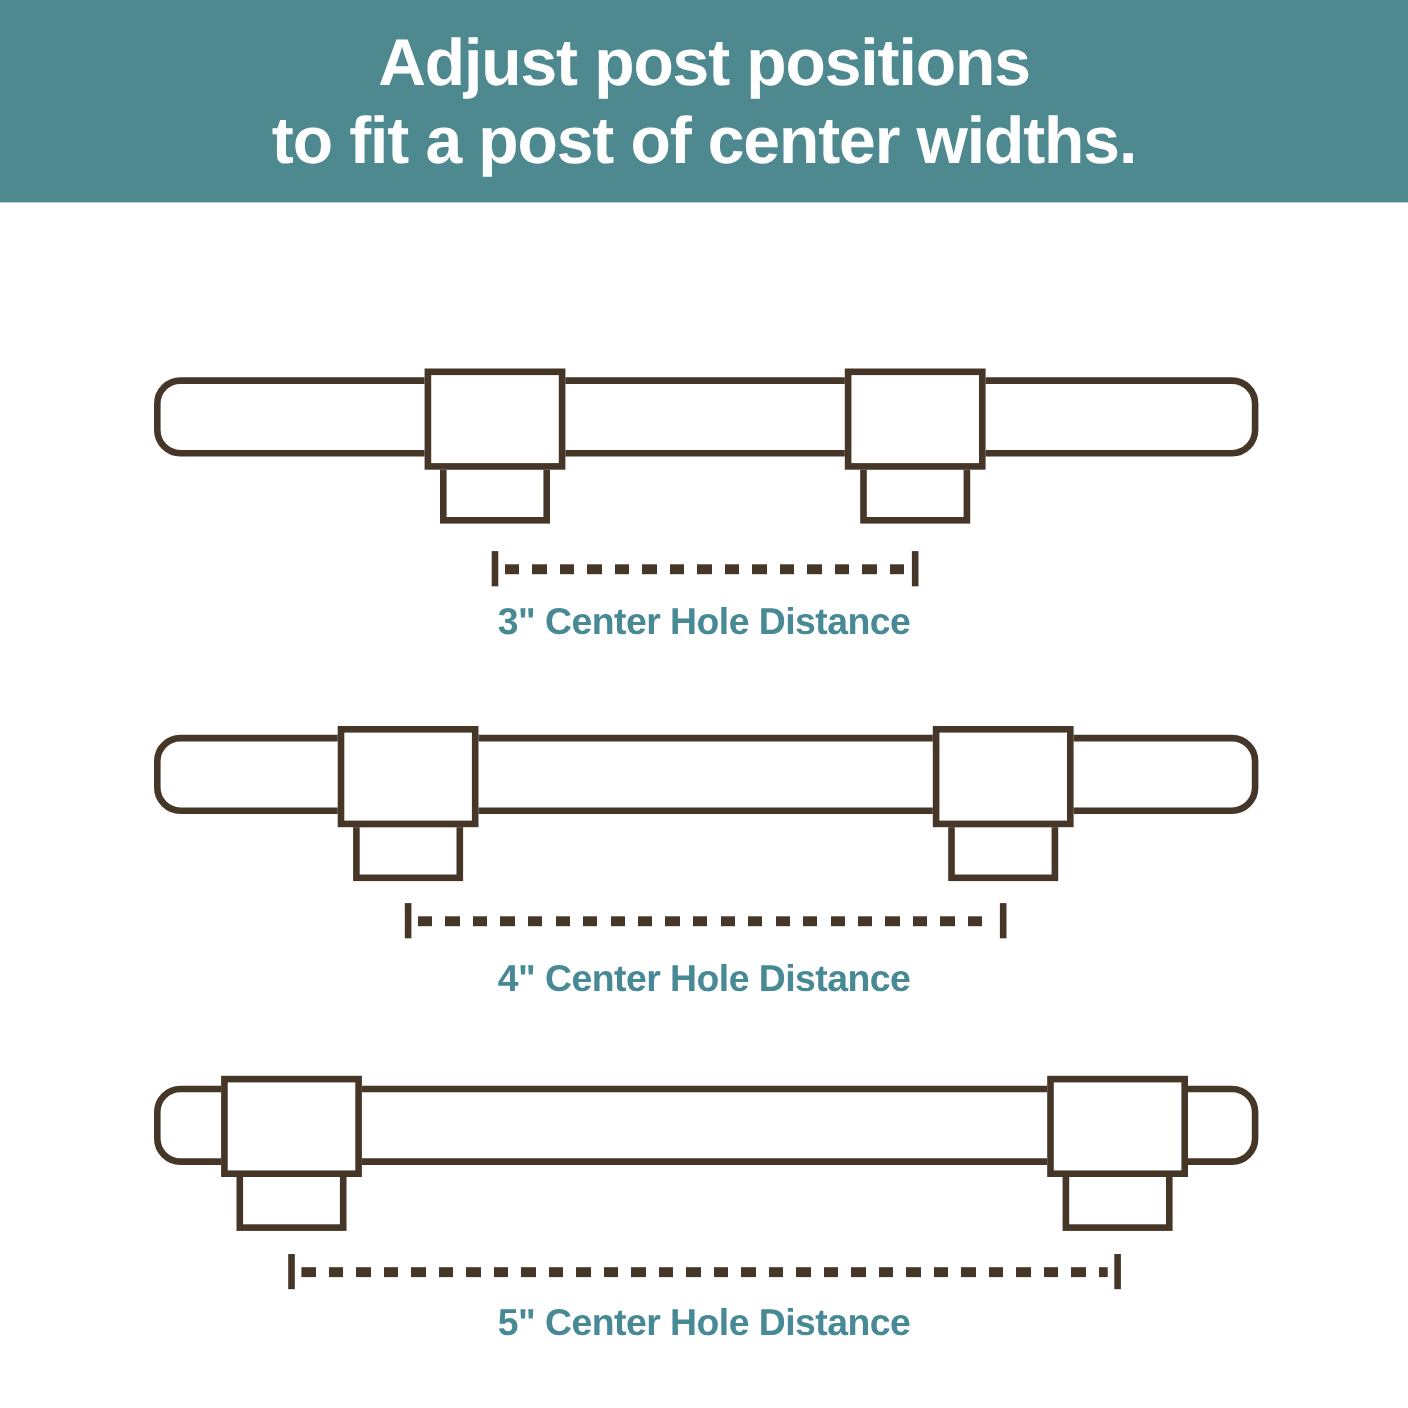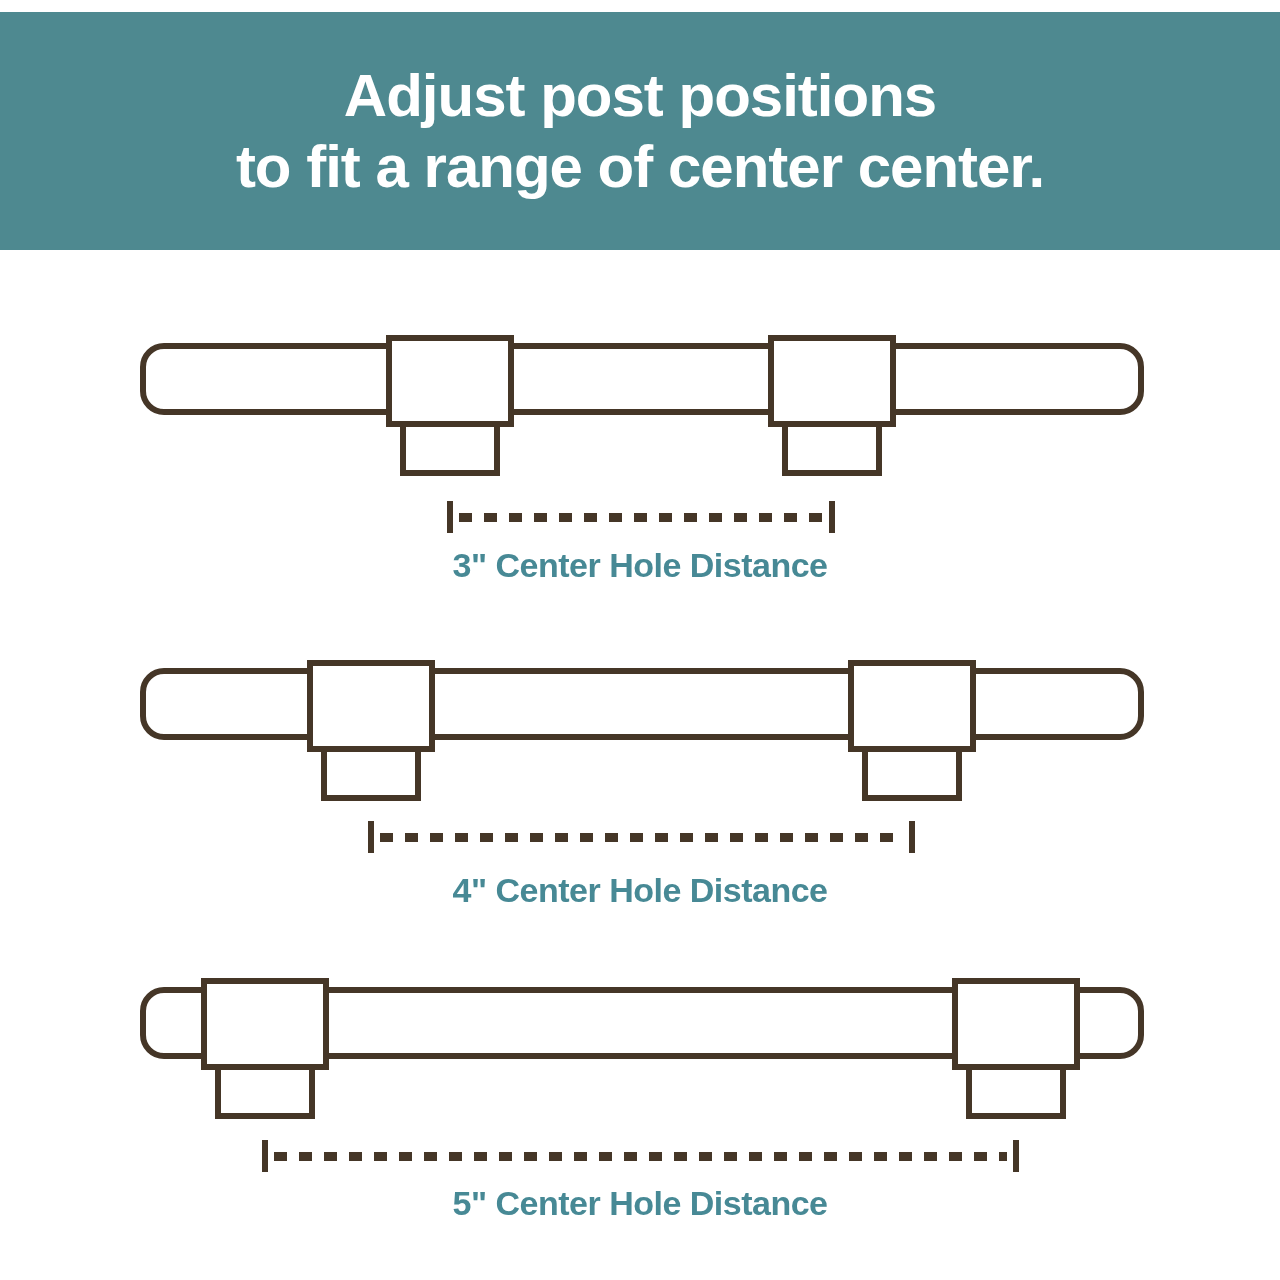--- a/index.html
+++ b/index.html
@@ -9,22 +9,22 @@
     font-family: "Liberation Sans", sans-serif;
     overflow: hidden;
   }
   .stage {
     position: relative;
     width: 1280px; height: 1280px;
     background: var(--page-bg, #ffffff);
   }
   
   .banner {
-    position: absolute; left: 0; top: 12px;
-    width: 100%; height: 238px;
+    position: absolute; left: 0; top: 0;
+    width: 100%; height: 184px;
     background: var(--banner-bg, #4E8990);
     display: flex; flex-direction: column;
     align-items: center; justify-content: center;
   }
   .banner-line {
     color: var(--banner-text, #ffffff);
     font-size: 60px; font-weight: 700;
     line-height: 71px; letter-spacing: -1px;
     white-space: nowrap;
   }
@@ -66,21 +66,21 @@
     letter-spacing: -0.5px;
     z-index: 5;
   }
 </style>
 </head>
 <body>
 
 <div class="stage">
   <div class="banner">
     <div class="banner-line">Adjust post positions</div>
-    <div class="banner-line">to fit a range of center center.</div>
+    <div class="banner-line">to fit a post of center widths.</div>
   </div>
   <div id="diagrams">
       <div class="part bar" style="left: 140px; top: 343px; width: 1004px; height: 72px;"></div>
       <div class="part post-stem" style="left: 400px; top: 421px; width: 100px; height: 55px;"></div>
       <div class="part post-square" style="left: 386px; top: 335px; width: 128px; height: 92px;"></div>
       <div class="part post-stem" style="left: 782px; top: 421px; width: 100px; height: 55px;"></div>
       <div class="part post-square" style="left: 768px; top: 335px; width: 128px; height: 92px;"></div>
       <div class="part dim-tick" style="left: 447px; top: 501px;"></div>
       <div class="part dim-tick" style="left: 829px; top: 501px;"></div>
       <div class="part dim-dashes" style="left: 459px; top: 513px; width: 364px;"></div>

